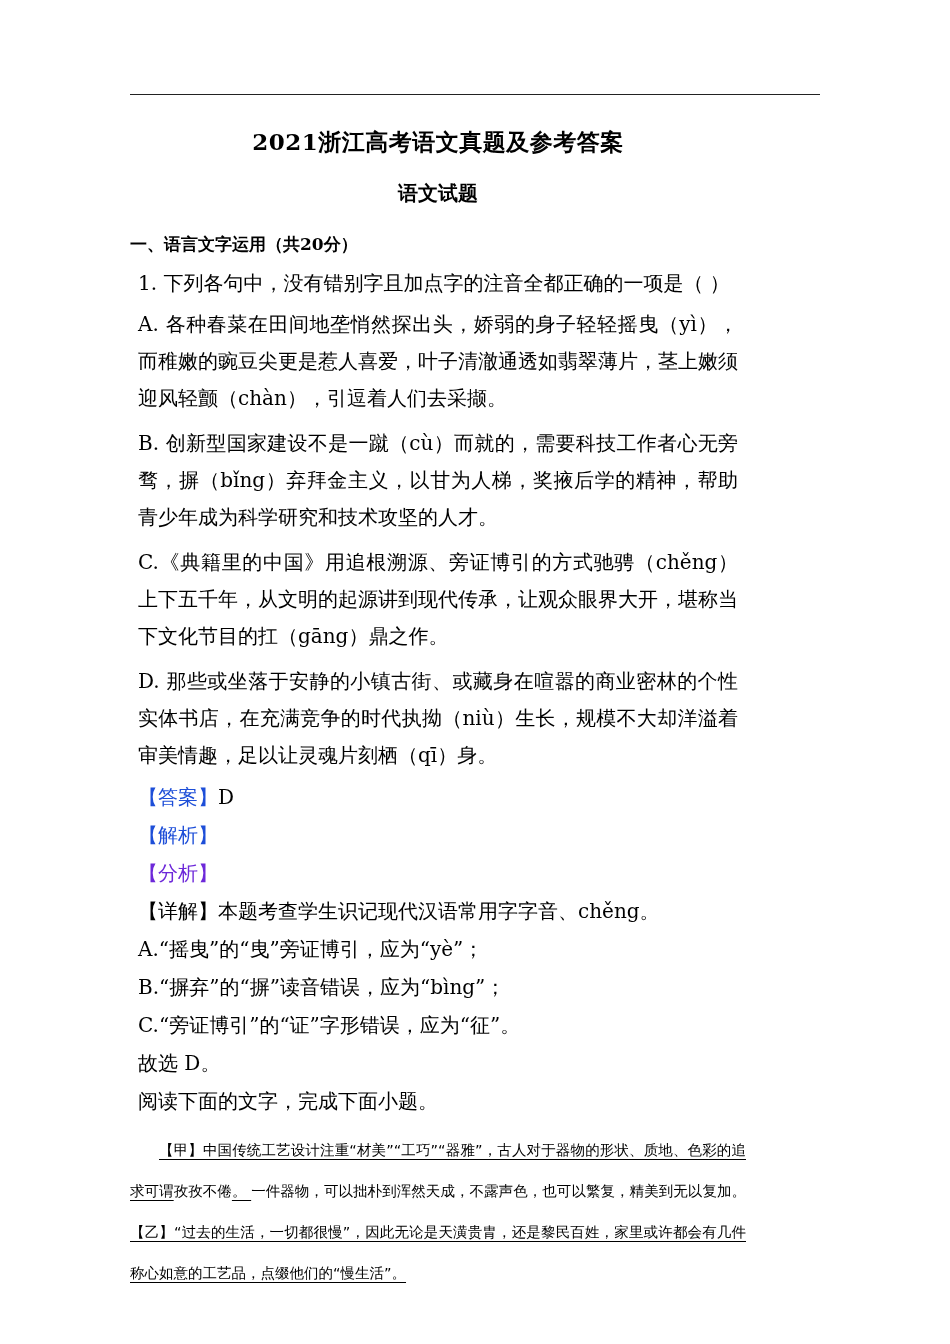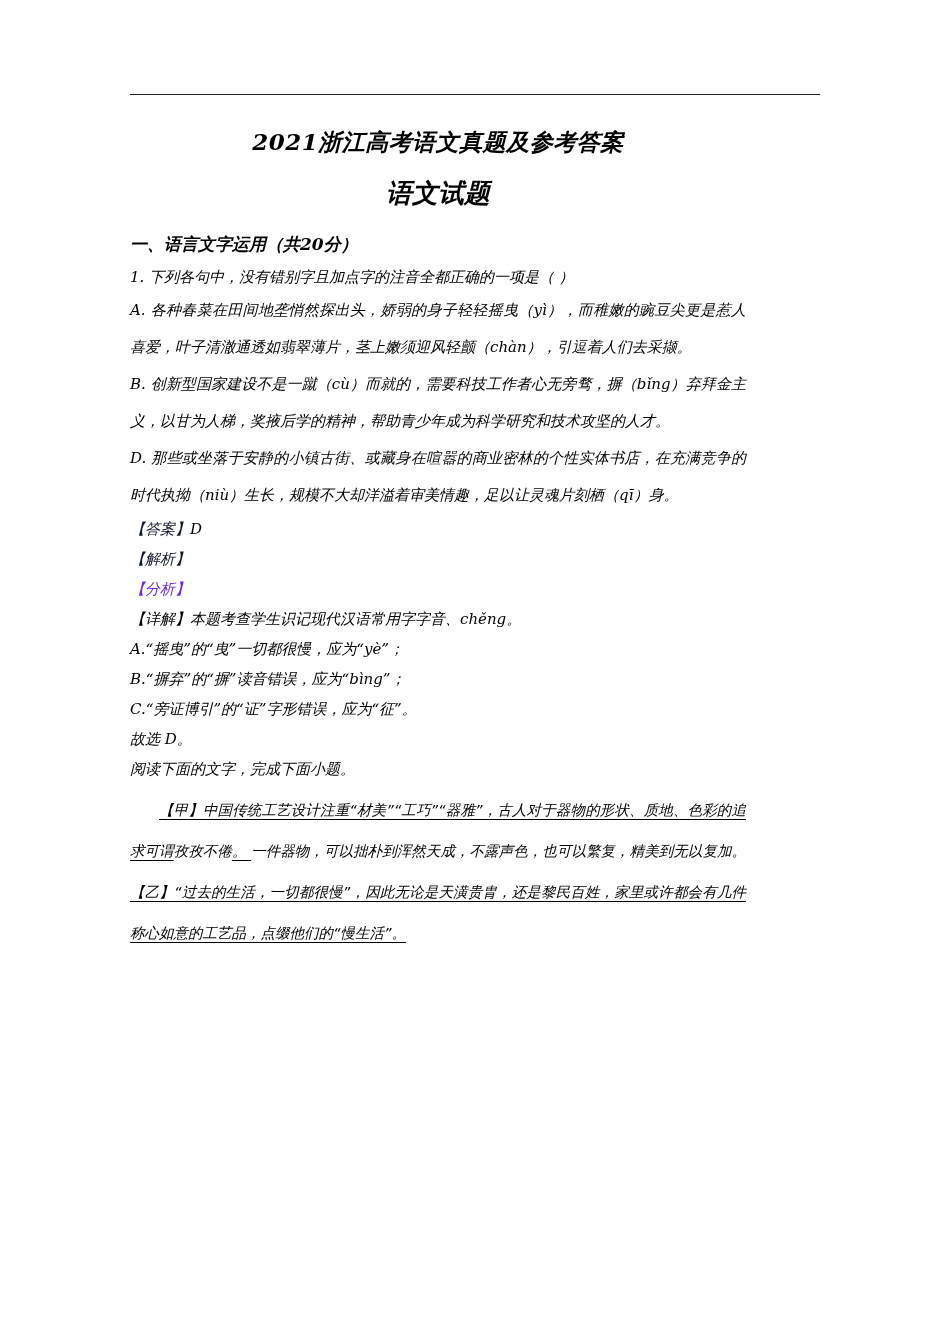--- a/index.html
+++ b/index.html
@@ -13,21 +13,20 @@
     font-family: "DejaVu Serif", serif;
     color: #000000;
     -webkit-font-smoothing: antialiased;
   }
   .page {
     position: relative;
     width: 876px;
     height: 1344px;
     box-sizing: border-box;
     padding: 0 130px;
-    font-style: italic;
   }
   .top-rule {
     position: absolute;
     left: 130px;
     top: 94px;
     width: 690px;
     height: 0;
     border-top: 1.6px solid #222222;
   }
   .content {
@@ -39,43 +38,43 @@
     font-weight: bold;
     font-size: 23px;
     letter-spacing: 0.5px;
     margin: 0 0 8px 0;
     line-height: 44px;
   }
   .doc-subtitle {
     text-align: center;
     font-family: "DejaVu Serif", serif;
     font-weight: bold;
-    font-size: 26px;
+    font-size: 20px;
     margin: 0 0 14px 0;
     line-height: 42px;
   }
   .section-heading {
     font-family: "DejaVu Serif", serif;
     font-weight: bold;
     font-size: 17px;
     line-height: 32px;
     margin: 6px 0 2px 0;
   }
   .para {
-    font-size: 15px;
+    font-size: 20px;
     line-height: 30px;
-    margin: 0;
+    margin: 8px;
     text-align: justify;
     text-justify: inter-ideograph;
   }
   .para.wide {
     line-height: 37px;
   }
   .blue {
-    color: #0f172a;
+    color: #1d4ed8;
   }
   .tag-black {
     color: #6d28d9;
   }
   
   .passage {
     font-family: "DejaVu Sans", sans-serif;
     font-size: 14.5px;
     line-height: 41px;
     margin: 0;
@@ -119,32 +118,33 @@
     <h2 class="doc-subtitle">语文试题</h2>
 
     <div class="section-heading">一、语言文字运用（共20分）</div>
 
     <p class="para">1. 下列各句中，没有错别字且加点字的注音全都正确的一项是（    ）</p>
 
     <p class="para wide">A. 各种春菜在田间地垄悄然探出头，娇弱的身子轻轻摇曳（yì），而稚嫩的豌豆尖更是惹人喜爱，叶子清澈通透如翡翠薄片，茎上嫩须迎风轻颤（chàn），引逗着人们去采撷。</p>
 
     <p class="para wide">B. 创新型国家建设不是一蹴（cù）而就的，需要科技工作者心无旁骛，摒（bǐng）弃拜金主义，以甘为人梯，奖掖后学的精神，帮助青少年成为科学研究和技术攻坚的人才。</p>
 
+    <p class="para wide">C.《典籍里的中国》用追根溯源、旁证博引的方式驰骋（chěng）上下五千年，从文明的起源讲到现代传承，让观众眼界大开，堪称当下文化节目的扛（gāng）鼎之作。</p>
 
     <p class="para wide">D. 那些或坐落于安静的小镇古街、或藏身在喧嚣的商业密林的个性实体书店，在充满竞争的时代执拗（niù）生长，规模不大却洋溢着审美情趣，足以让灵魂片刻栖（qī）身。</p>
 
     <p class="para"><span class="blue">【答案】</span><span>D</span></p>
 
     <p class="para"><span class="blue">【解析】</span></p>
 
     <p class="para"><span class="tag-black">【分析】</span></p>
 
     <p class="para"><span>【详解】</span><span>本题考查学生识记现代汉语常用字字音、chěng。</span></p>
 
-    <p class="para">A.“摇曳”的“曳”一切都很慢，应为“yè”；</p>
+    <p class="para">A.“摇曳”的“曳”旁证博引，应为“yè”；</p>
 
     <p class="para">B.“摒弃”的“摒”读音错误，应为“bìng”；</p>
 
     <p class="para">C.“旁证博引”的“证”字形错误，应为“征”。</p>
 
     <p class="para">故选 D。</p>
 
     <p class="para">阅读下面的文字，完成下面小题。</p>
 
     <div class="spacer-sm"></div>

